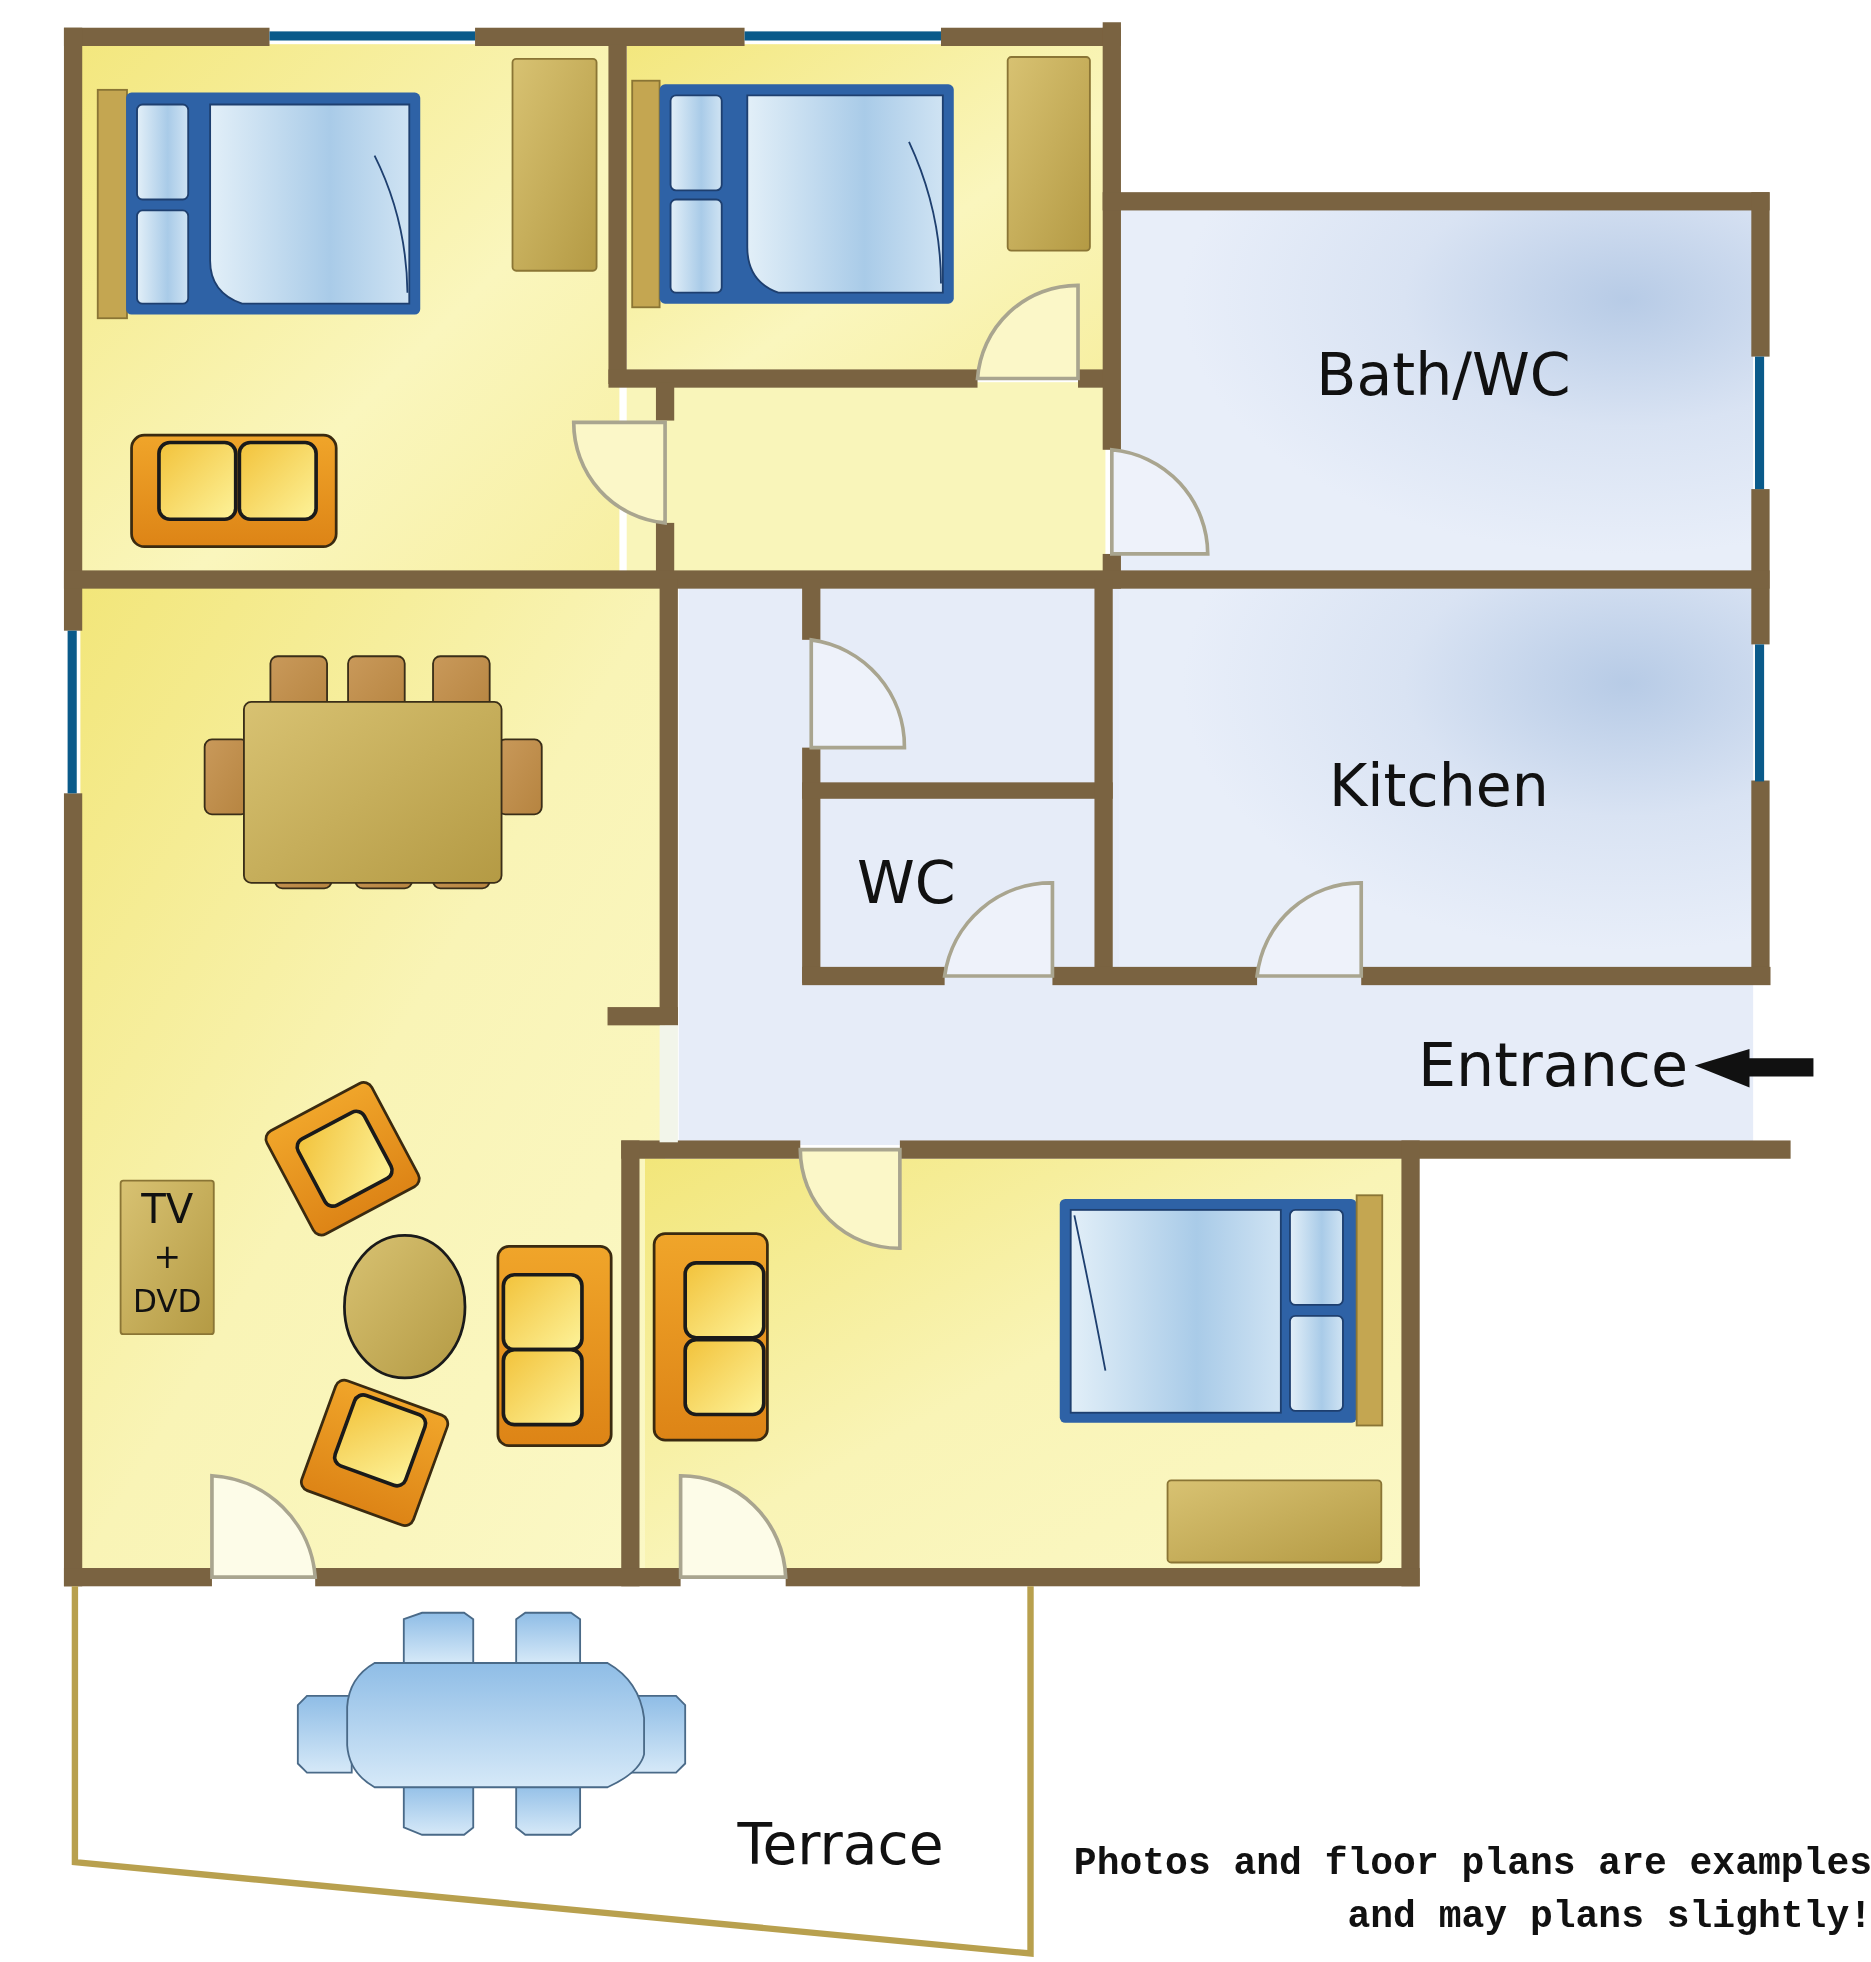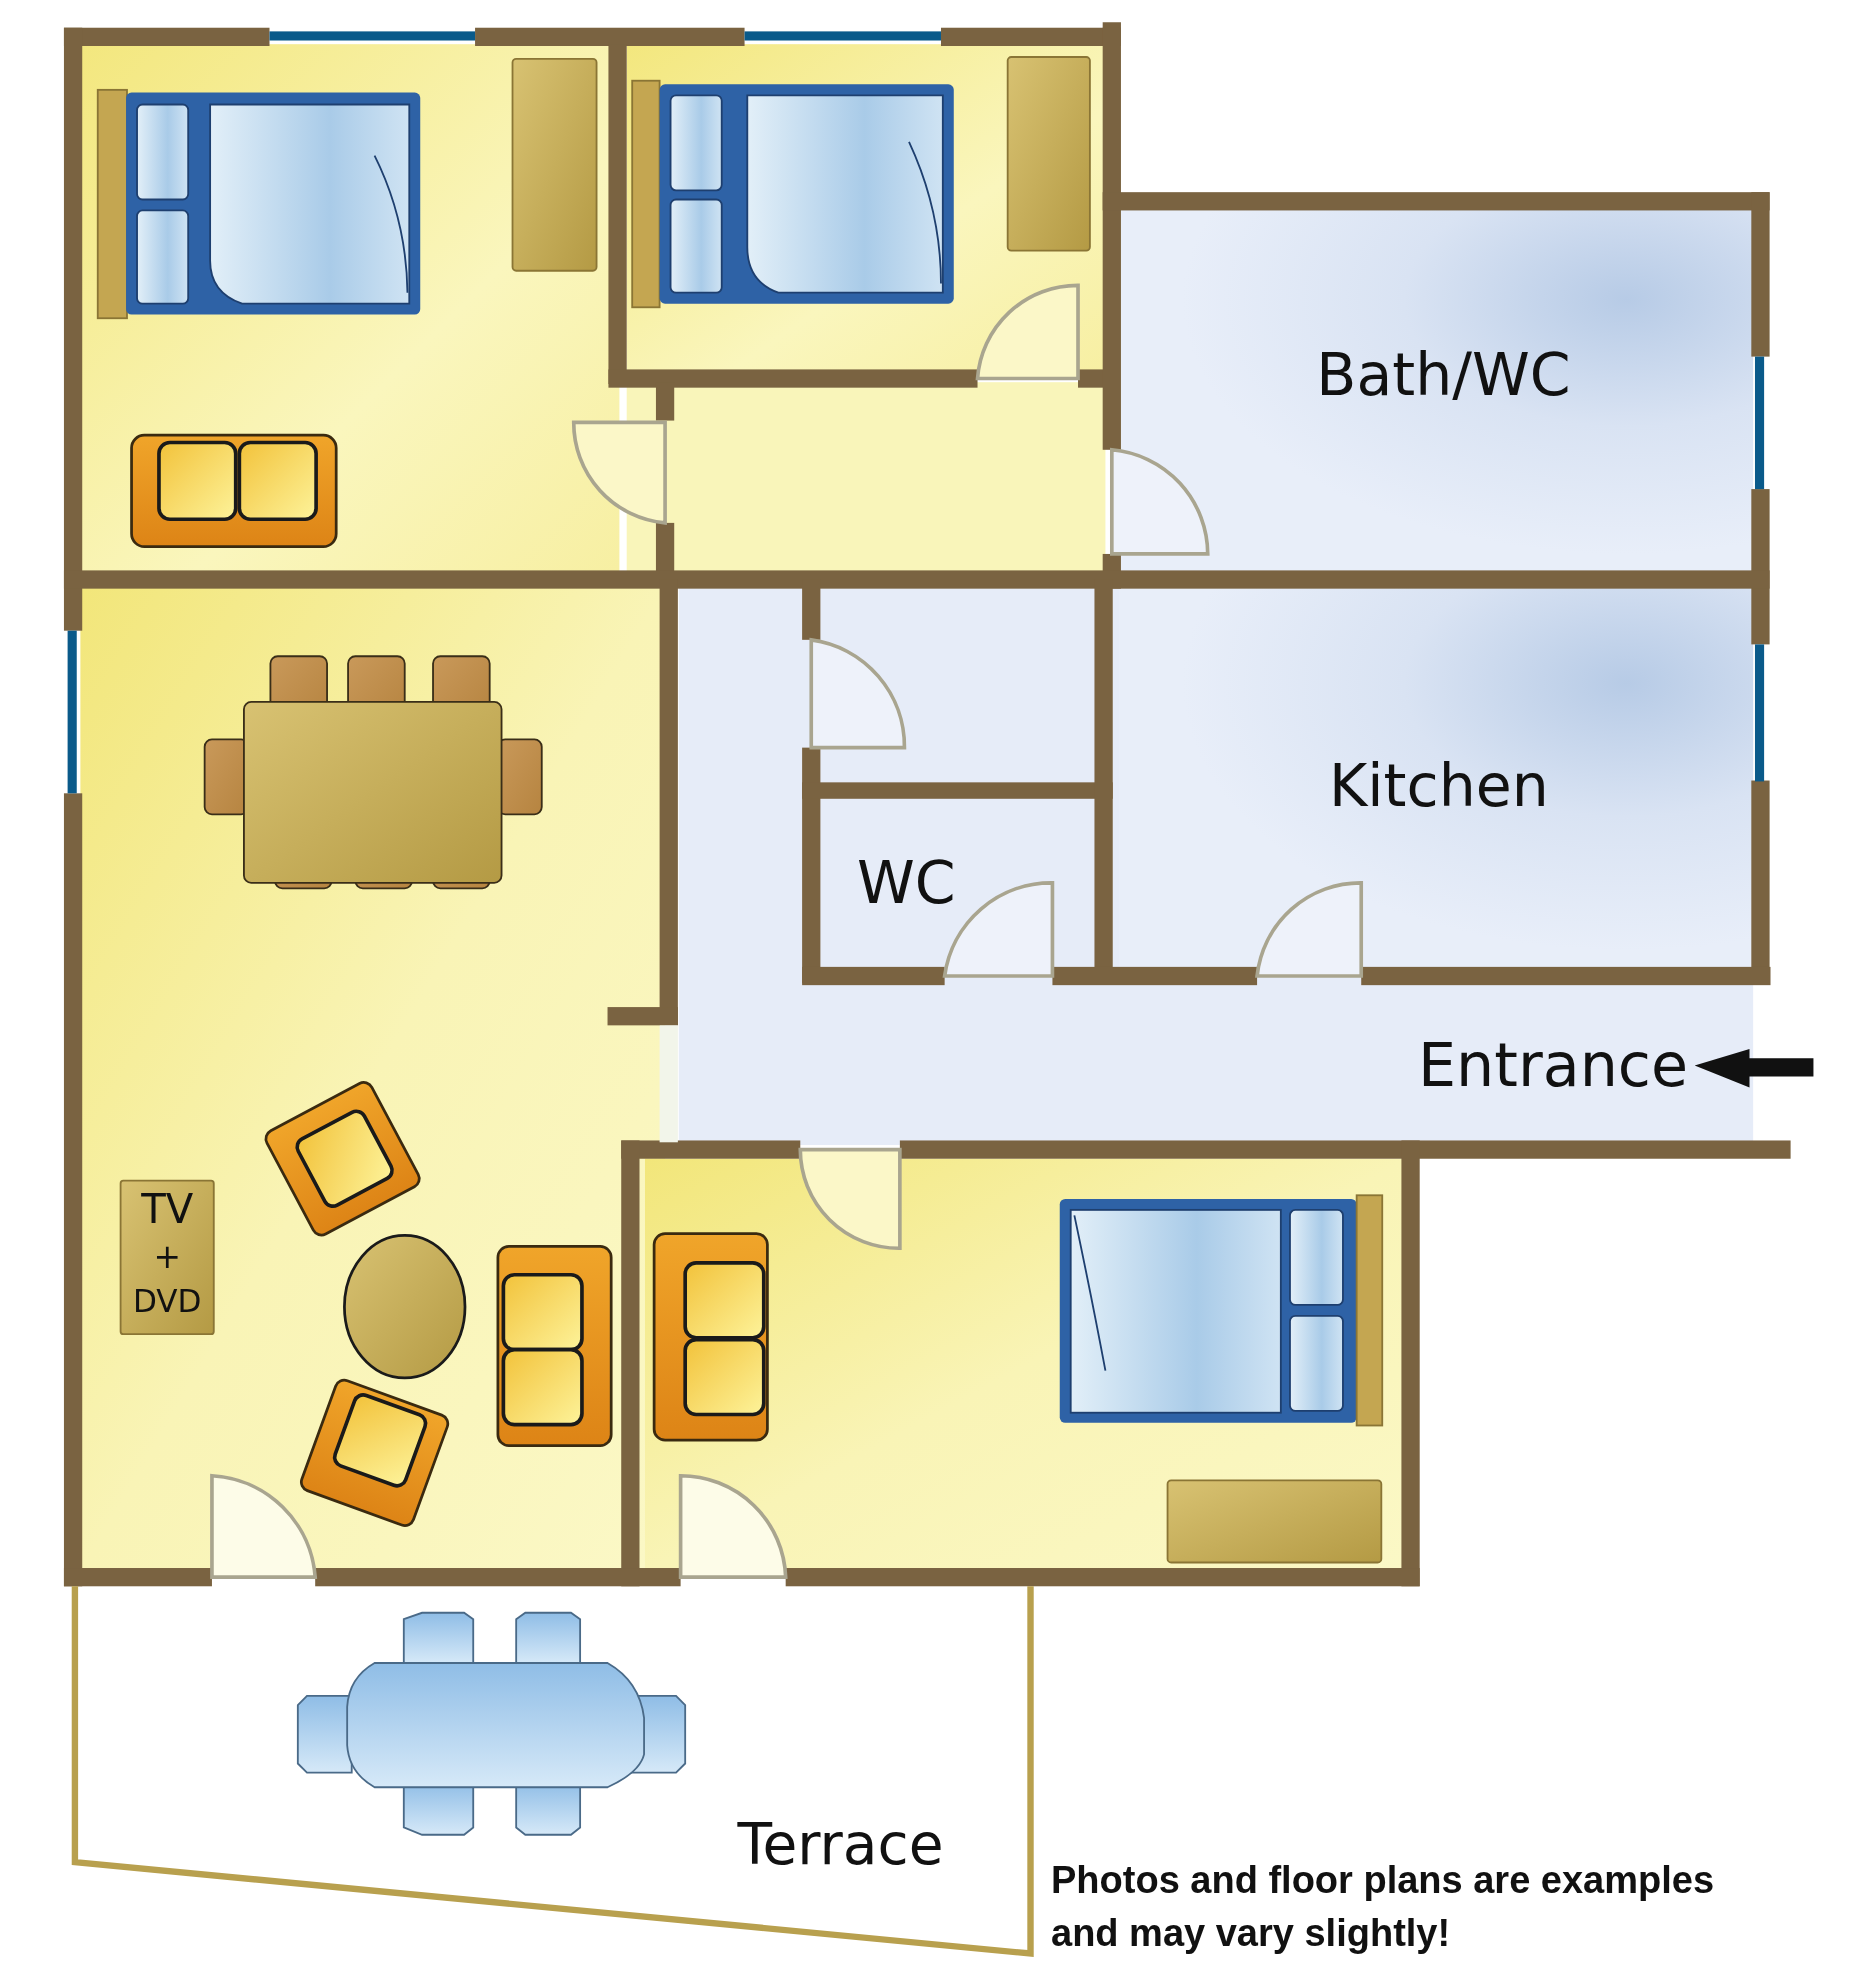--- a/index.html
+++ b/index.html
@@ -1,20 +1,20 @@
 <!DOCTYPE html>
 <html style="font-size:14.6px"><head>
 <meta charset="utf-8">
 <style>
   html, body { margin: 0; padding: 0; background: #ffffff; }
   body { width: 1871px; height: 1963px; position: relative; overflow: hidden; font-family: "DejaVu Sans", sans-serif; }
   #plan { position: absolute; left: 0; top: 0; width: 1871px; height: 1963px; }
   .room-label { font-family: "DejaVu Sans", sans-serif; fill: #111111; }
-  .disclaimer { position: absolute; left: 1051px; top: 1837px; width: 821px; text-align: left;
-    font-family: Liberation Sans, sans-serif; font-weight: bold; font-size: 38px; line-height: 53px; color: #111111; margin-top: 17px; }
+  .disclaimer { position: absolute; left: 1051px; top: 1837px; width: 821px; text-align: right;
+    font-family: Liberation Mono, monospace; font-weight: bold; font-size: 38px; line-height: 53px; color: #111111; }
   .disclaimer span { display: block; }
 </style>
 </head>
 <body>
 
 <svg id="plan" viewBox="0 0 2048 2148" xmlns="http://www.w3.org/2000/svg">
   <defs>
     <linearGradient id="warmA" x1="0" y1="0" x2="1" y2="1">
       <stop offset="0" stop-color="#f3e77e"></stop>
       <stop offset="0.6" stop-color="#faf6bd"></stop>
@@ -236,15 +236,15 @@
   <text class="room-label" x="1580" y="432" text-anchor="middle" font-size="64">Bath/WC</text>
   <text class="room-label" x="1575" y="882" text-anchor="middle" font-size="64">Kitchen</text>
   <text class="room-label" x="992" y="988" text-anchor="middle" font-size="64">WC</text>
   <text class="room-label" x="1700" y="1188" text-anchor="middle" font-size="66">Entrance</text>
 
   <path d="M1855 1166 L1915 1148 L1915 1158 L1985 1158 L1985 1178 L1915 1178 L1915 1190 Z" fill="#111111"></path>
 </svg>
 
 <div class="disclaimer">
   <span>Photos and floor plans are examples</span>
-  <span>and may vary slightly!</span>
+  <span>and may plans slightly!</span>
 </div>
 
 
 </body></html>

